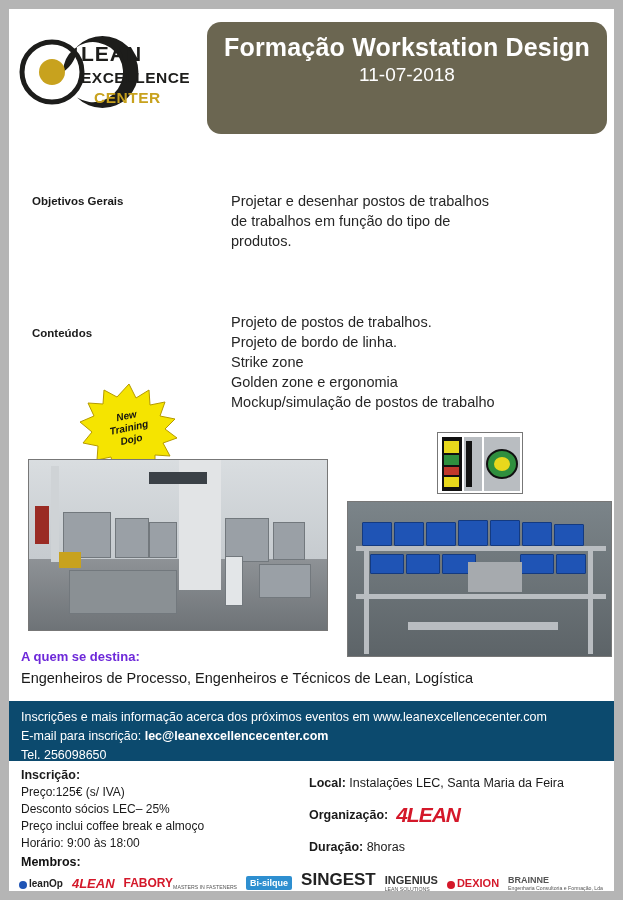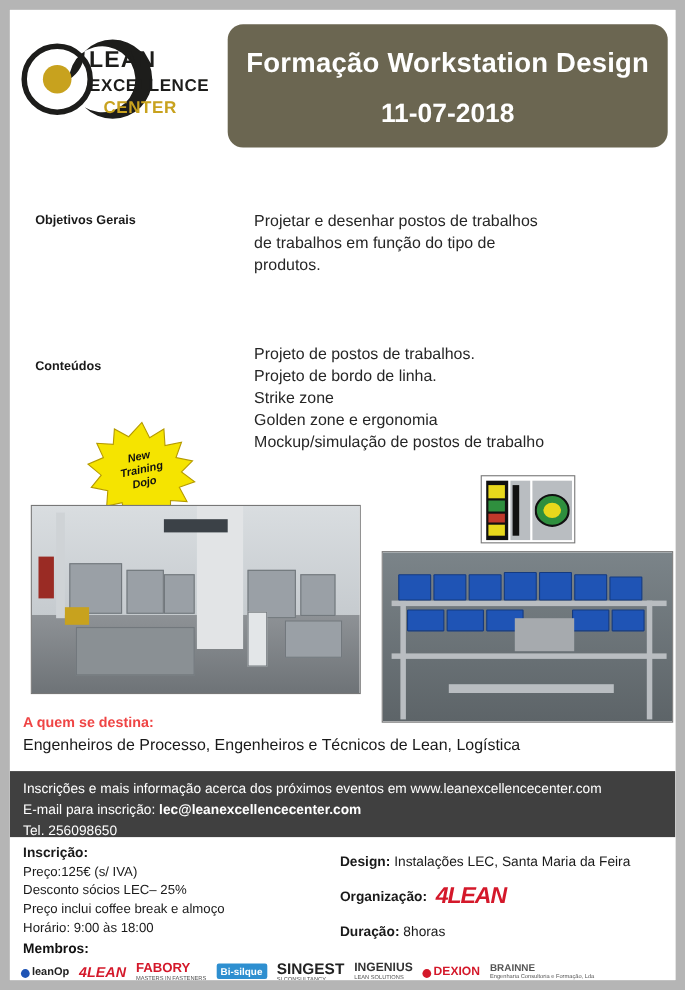--- a/index.html
+++ b/index.html
@@ -43,32 +43,32 @@
   .title-box {
     position: absolute;
     left: 198px;
     top: 13px;
     width: 400px;
     height: 112px;
     background: #6b6651;
     border-radius: 14px;
     color: #ffffff;
     text-align: center;
-    padding-top: 20px;
+    padding-top: 10px;
   }
   .title-main {
     font-size: 25px;
     font-weight: bold;
     line-height: 31px;
     letter-spacing: .2px;
   }
   .title-date {
-    font-size: 24px;
-    font-weight: bold;
-    margin-top: 17px;
+    font-size: 19px;
+    font-weight: normal;
+    margin-top: 1px;
   }
 
   
   .sec {
     position: absolute;
     left: 0;
     width: 605px;
   }
   .sec-label {
     position: absolute;
@@ -134,38 +134,38 @@
   .d-red { position:absolute; background:#c0392b; }
   .d-gray { position:absolute; background:#b9bdc1; }
 
   
   .aud-label {
     position: absolute;
     left: 12px;
     top: 640px;
     font-size: 13px;
     font-weight: bold;
-    color: #ef4444;
+    color: #6d28d9;
   }
   .aud-text {
     position: absolute;
     left: 12px;
     top: 661px;
     font-size: 14.5px;
     color: #1a1a1a;
   }
 
   
   .band {
     position: absolute;
     left: 0;
     top: 692px;
     width: 605px;
     height: 60px;
-    background: #404040;
+    background: #0c4a6e;
     color: #ffffff;
     padding: 7px 12px 0 12px;
     font-size: 12.5px;
     line-height: 19px;
   }
   .band .mail-bold { font-weight: bold; color: #ffffff; }
 
   
   .det-left {
     position: absolute;
@@ -353,21 +353,21 @@
   <div class="det-left">
     <div class="h">Inscrição:</div>
     <div>Preço:125€ (s/ IVA)</div>
     <div>Desconto sócios LEC– 25%</div>
     <div>Preço inclui coffee break e almoço</div>
     <div>Horário: 9:00 às 18:00</div>
   </div>
 
   <div class="det-right">
     <div class="row">
-      <b>Design:</b>
+      <b>Local:</b>
       <span>Instalações LEC, Santa Maria da Feira</span>
     </div>
     <div class="row org-row">
       <b>Organização:</b>
       <span class="lean4-logo">4LEAN</span>
     </div>
     <div class="row">
       <b>Duração:</b>
       <span>8horas</span>
     </div>
@@ -375,29 +375,29 @@
 
   <div class="mem-label">Membros:</div>
   <div class="mem-row">
     <div class="mem">
       <span class="dot" style="background:#1f54b5"></span>
       <span>leanOp</span>
     </div>
     <div class="mem" style="color:#d4182a;font-style:italic;font-size:13px">
       <span>4LEAN</span>
     </div>
-    <div class="mem" style="flex-direction:column;align-items:flex-start;gap:0">
+    <div class="mem" style="flex-direction:row;align-items:flex-end;gap:0">
       <span style="color:#d4182a;font-size:12px">FABORY</span>
       <span class="tiny">MASTERS IN FASTENERS</span>
     </div>
     <div class="mem" style="background:#2e8fd0;color:#fff;padding:2px 4px;border-radius:2px;font-size:9px">
       <span>Bi-silque</span>
     </div>
     <div class="mem" style="flex-direction:column;align-items:flex-start;gap:0">
-      <span style="font-size:14px">SINGEST</span>
+      <span style="font-size:17px">SINGEST</span>
       <span class="tiny">SI CONSULTANCY</span>
     </div>
     <div class="mem" style="flex-direction:column;align-items:flex-start;gap:0">
       <span style="font-size:11px;color:#333">INGENIUS</span>
       <span class="tiny">LEAN SOLUTIONS</span>
     </div>
     <div class="mem" style="color:#d4182a;font-size:11px">
       <span class="dot" style="background:#d4182a"></span>
       <span>DEXION</span>
     </div>

